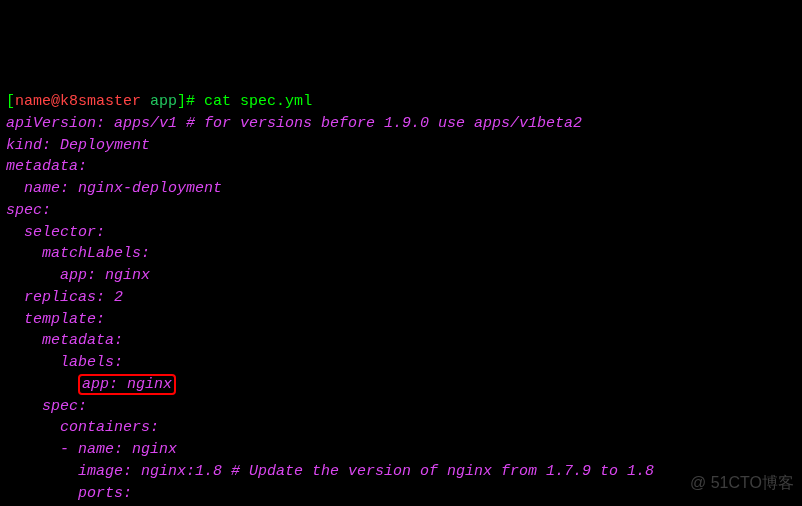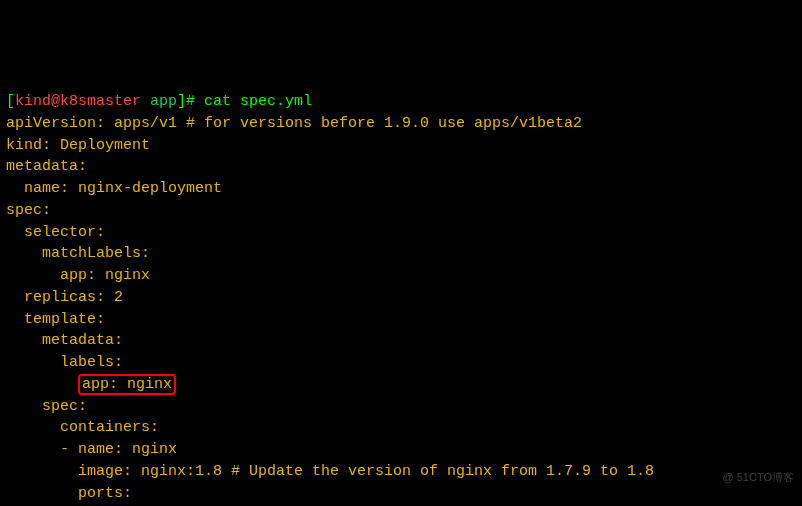--- a/index.html
+++ b/index.html
@@ -22,43 +22,44 @@
     }
     .prompt-line {
       color: #00ff00;
     }
     .bracket { color: #00ff00; }
     .user-host { color: #ff4444; }
     .path { color: #22c55e; }
     .dollar { color: #00ff00; }
     .cmd { color: #00ff00; }
     .yaml-line {
-      color: #eab308;
+      color: #d946ef;
       display: block;
+      font-style: italic;
     }
     .highlighted {
       border: 2px solid #ff0000;
       border-radius: 4px;
       padding: 0 2px;
       display: inline-block;
       line-height: 1.15;
     }
     .watermark {
       position: absolute;
-      bottom: 20px;
+      bottom: 12px;
       right: 8px;
       color: #888;
       opacity: 0.45;
-      font-size: 11px;
+      font-size: 16px;
       font-family: sans-serif;
     }
   </style>
 </head>
 <body>
 
 
 
-<span class="prompt-line"><span class="bracket">[</span><span class="user-host">kind@k8smaster</span><span> </span><span class="path">app</span><span class="bracket">]</span><span class="dollar"># </span><span class="cmd">cat spec.yml</span></span>
+<span class="prompt-line"><span class="bracket">[</span><span class="user-host">name@k8smaster</span><span> </span><span class="path">app</span><span class="bracket">]</span><span class="dollar"># </span><span class="cmd">cat spec.yml</span></span>
 <span class="yaml-line">apiVersion: apps/v1 # for versions before 1.9.0 use apps/v1beta2</span><span class="yaml-line">kind: Deployment</span><span class="yaml-line">metadata:</span><span class="yaml-line">  name: nginx-deployment</span><span class="yaml-line">spec:</span><span class="yaml-line">  selector:</span><span class="yaml-line">    matchLabels:</span><span class="yaml-line">      app: nginx</span><span class="yaml-line">  replicas: 2</span><span class="yaml-line">  template:</span><span class="yaml-line">    metadata:</span><span class="yaml-line">      labels:</span><span class="yaml-line"><span>        </span><span class="highlighted">app: nginx</span></span><span class="yaml-line">    spec:</span><span class="yaml-line">      containers:</span><span class="yaml-line">      - name: nginx</span><span class="yaml-line">        image: nginx:1.8 # Update the version of nginx from 1.7.9 to 1.8</span><span class="yaml-line">        ports:</span><span class="yaml-line">        - containerPort: 80</span>
 <div class="watermark">@ 51CTO博客</div>
 
 
 
 
 </body></html>

